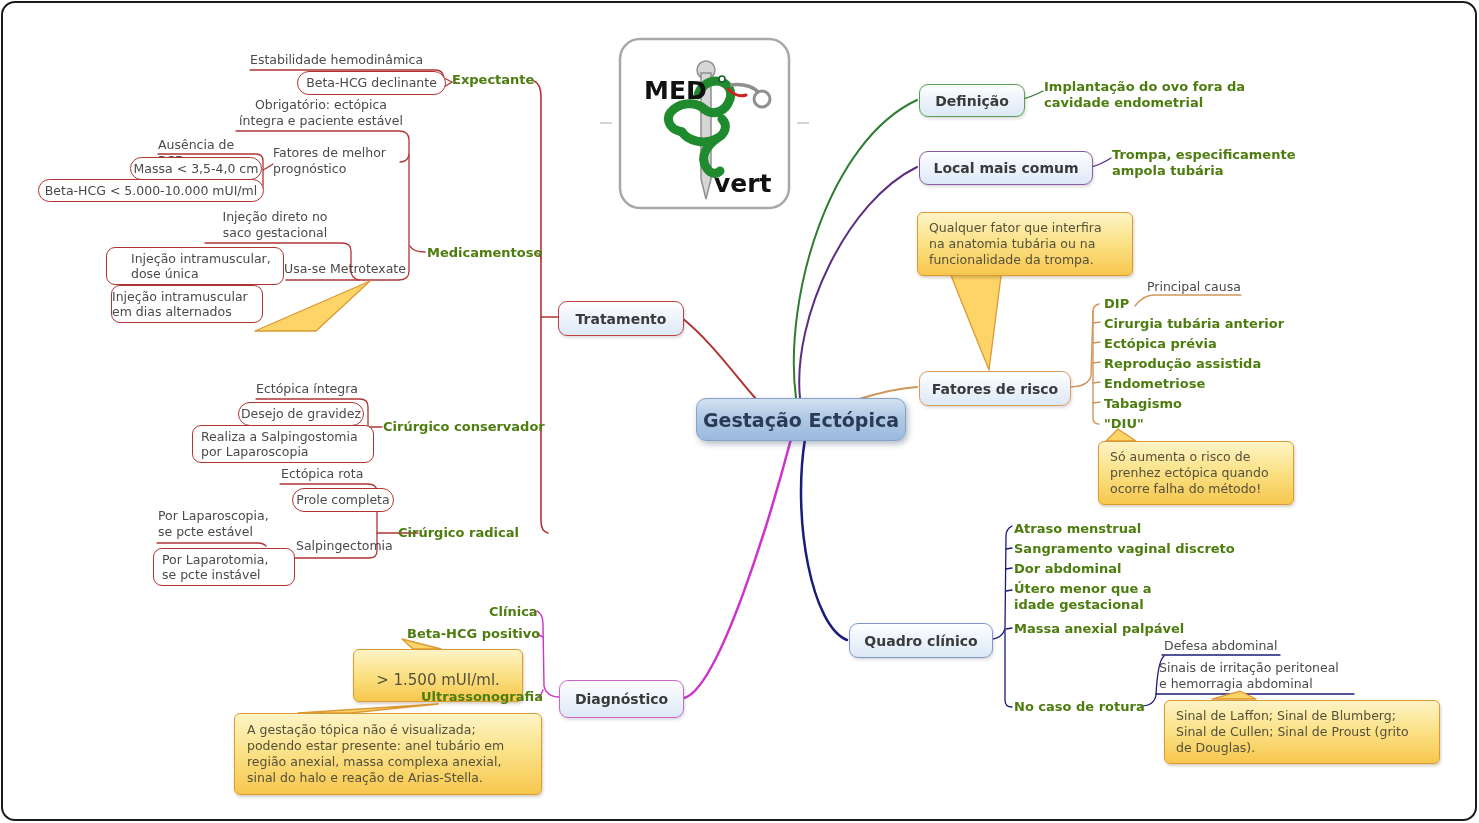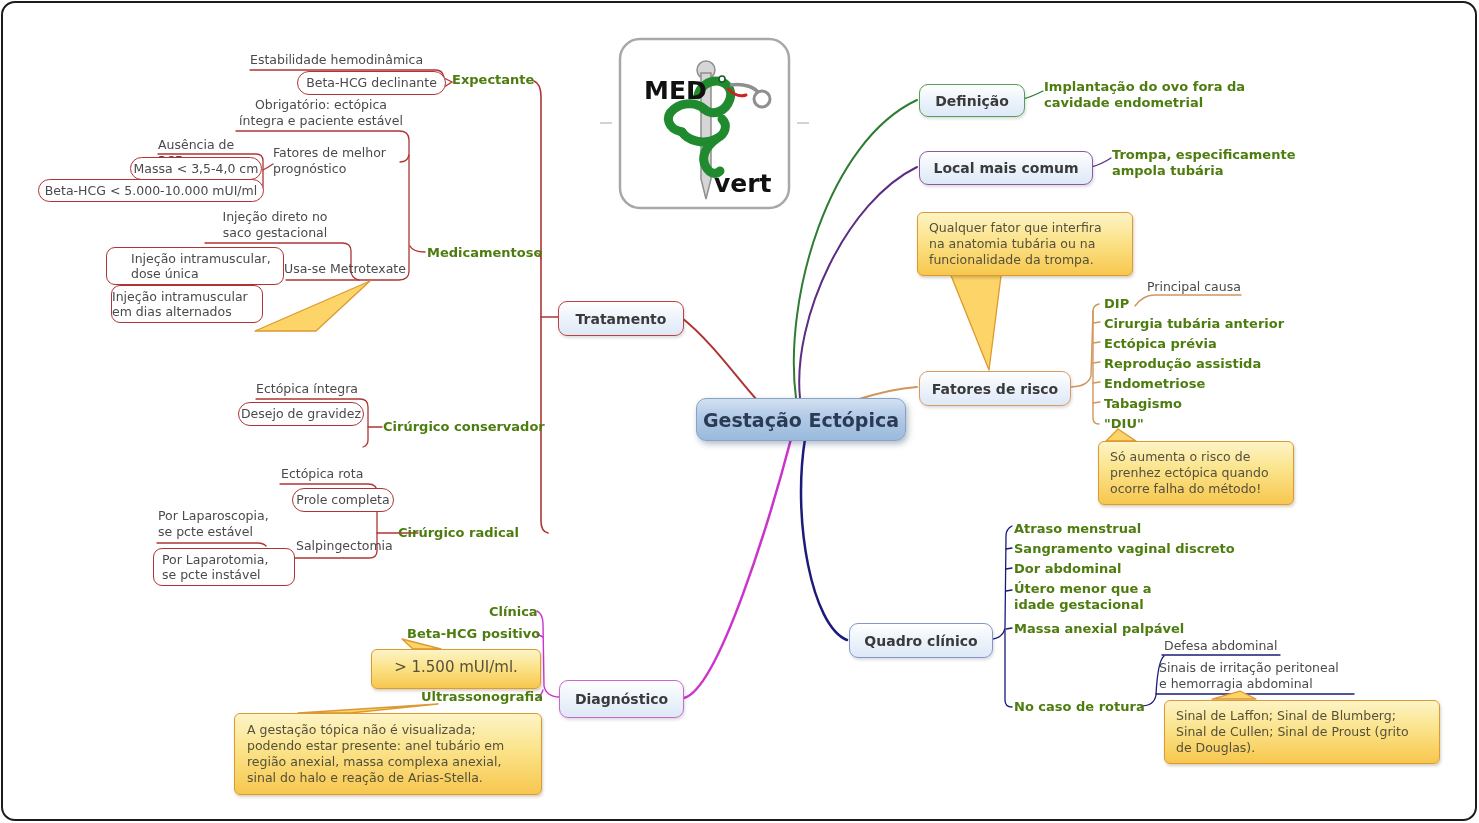--- a/index.html
+++ b/index.html
@@ -150,35 +150,37 @@
 saco gestacional</div>
   <div class="abs box t" style="left:106px;top:247px;width:152px;height:36px;padding-left:24px">Injeção intramuscular,
 dose única</div>
   <div class="abs t" style="left:284px;top:261px">Usa-se Metrotexate</div>
   <div class="abs box t" style="left:111px;top:285px;width:150px;height:36px;padding-left:0">Injeção intramuscular
 em dias alternados</div>
   <div class="abs t b" style="left:427px;top:245px">Medicamentoso</div>
 
   <div class="abs t" style="left:256px;top:381px">Ectópica íntegra</div>
   <div class="abs box c t" style="left:238px;top:402px;width:124px;height:22px">Desejo de gravidez</div>
+  <div class="abs box t" style="left:192px;top:425px;width:172px;height:36px;padding-left:8px">Realiza a Salpingostomia
+por Laparoscopia</div>
   <div class="abs t b" style="left:383px;top:419px">Cirúrgico conservador</div>
 
   <div class="abs t" style="left:281px;top:466px">Ectópica rota</div>
   <div class="abs box c t" style="left:292px;top:488px;width:100px;height:22px">Prole completa</div>
   <div class="abs t" style="left:158px;top:508px;width:124px">Por Laparoscopia,
 se pcte estável</div>
   <div class="abs t" style="left:296px;top:538px">Salpingectomia</div>
   <div class="abs box t" style="left:153px;top:548px;width:132px;height:36px;padding-left:8px">Por Laparotomia,
 se pcte instável</div>
   <div class="abs t b" style="left:398px;top:525px">Cirúrgico radical</div>
 
   <div class="abs topic" style="left:559px;top:680px;width:123px;height:36px;border-color:#cc66cc">Diagnóstico</div>
   <div class="abs t b" style="left:489px;top:604px">Clínica</div>
   <div class="abs t b" style="left:407px;top:626px">Beta-HCG positivo</div>
-  <div class="abs callout ce" style="left:371px;top:649px;width:168px;height:30px;padding-top:8px;font-size:15px">&gt; 1.500 mUI/ml.</div>
+  <div class="abs callout ce" style="left:353px;top:649px;width:168px;height:30px;padding-top:21px;font-size:15px">&gt; 1.500 mUI/ml.</div>
   <div class="abs t b" style="left:421px;top:689px">Ultrassonografia</div>
   <div class="abs callout" style="left:234px;top:713px;width:282px;padding:8px 12px">A gestação tópica não é visualizada;
 podendo estar presente: anel tubário em
 região anexial, massa complexa anexial,
 sinal do halo e reação de Arias-Stella.</div>
 
   <div class="abs topic" style="left:919px;top:84px;width:104px;height:31px;border-color:#55a055">Definição</div>
   <div class="abs t b" style="left:1044px;top:79px">Implantação do ovo fora da
 cavidade endometrial</div>
 

